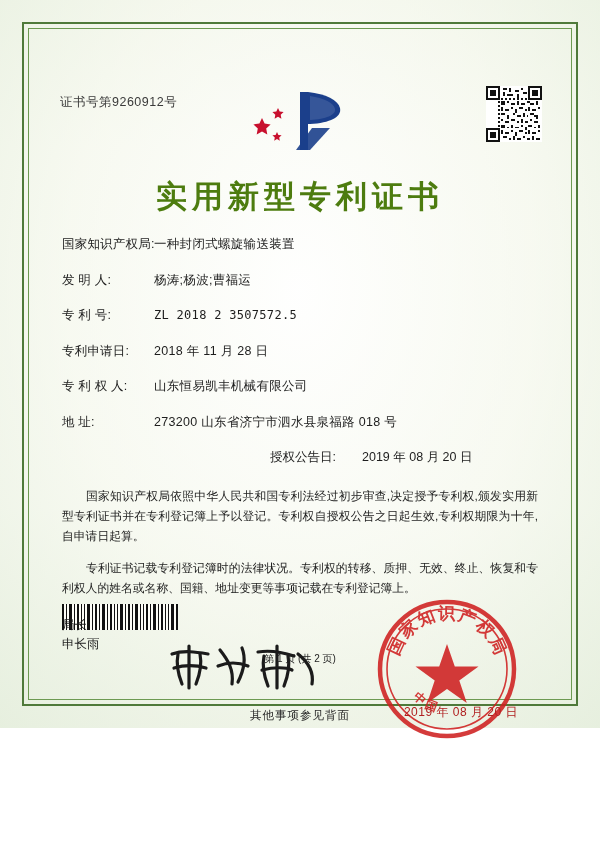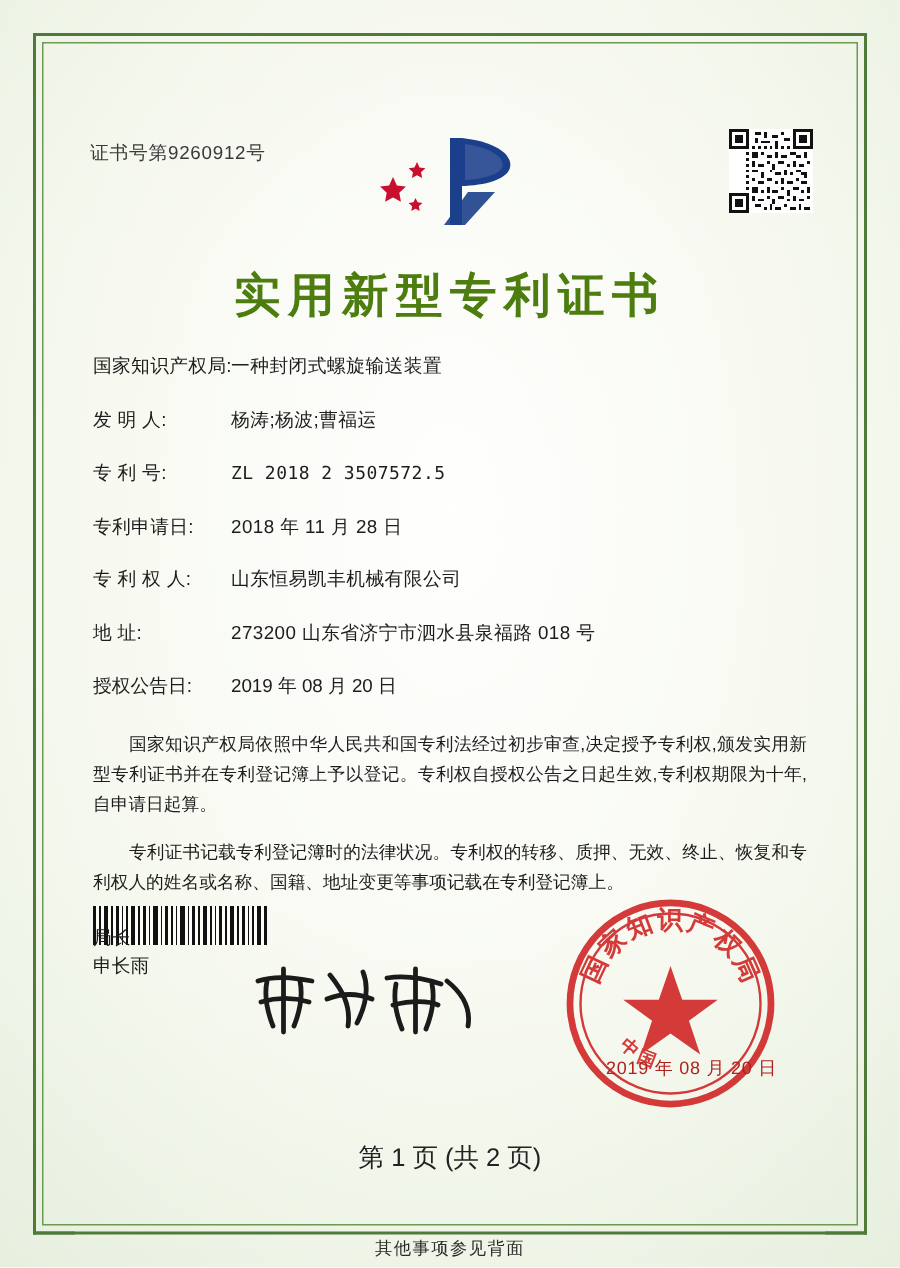--- a/index.html
+++ b/index.html
@@ -9,21 +9,21 @@
   body {
     width: 600px;
     height: 845px;
     background: #ffffff;
     font-family: "Liberation Sans", sans-serif;
     overflow: hidden;
   }
   .page {
     position: relative;
     width: 600px;
-    height: 845px;
+    height: 728px;
     background: #fdfdf7;
     box-sizing: border-box;
   }
   
   .paper-tint {
     position: absolute;
     inset: 0;
     background:
       radial-gradient(ellipse at 50% 40%, rgba(255,255,255,0.9) 0%, rgba(245,248,238,0.6) 55%, rgba(228,238,220,0.75) 100%),
       linear-gradient(180deg, #f4f7ec 0%, #fafbf4 20%, #fbfcf6 70%, #eef3e6 100%);
@@ -134,20 +134,21 @@
     font-family: "DejaVu Sans Mono", monospace;
     font-size: 12px;
   }
   .field-row-split {
     display: flex;
     align-items: baseline;
     font-size: 12.5px;
     color: #1d1d1d;
     margin-bottom: 18.5px;
     white-space: nowrap;
+    justify-content: flex-end;
   }
   .half {
     display: flex;
     align-items: baseline;
   }
   .half.first { flex: 0 0 268px; }
   .half .lab { width: 92px; flex: 0 0 92px; }
 
   .body-text {
     position: absolute;
@@ -207,21 +208,21 @@
     color: #b02020;
     letter-spacing: 0.5px;
   }
 
   .page-num {
     position: absolute;
     left: 0;
     right: 0;
     bottom: 18px;
     text-align: center;
-    font-size: 17px;
+    font-size: 10px;
     color: #222;
   }
 
   .footer-note {
     position: absolute;
     left: 0;
     right: 0;
     bottom: 5px;
     text-align: center;
     font-size: 11.5px;

